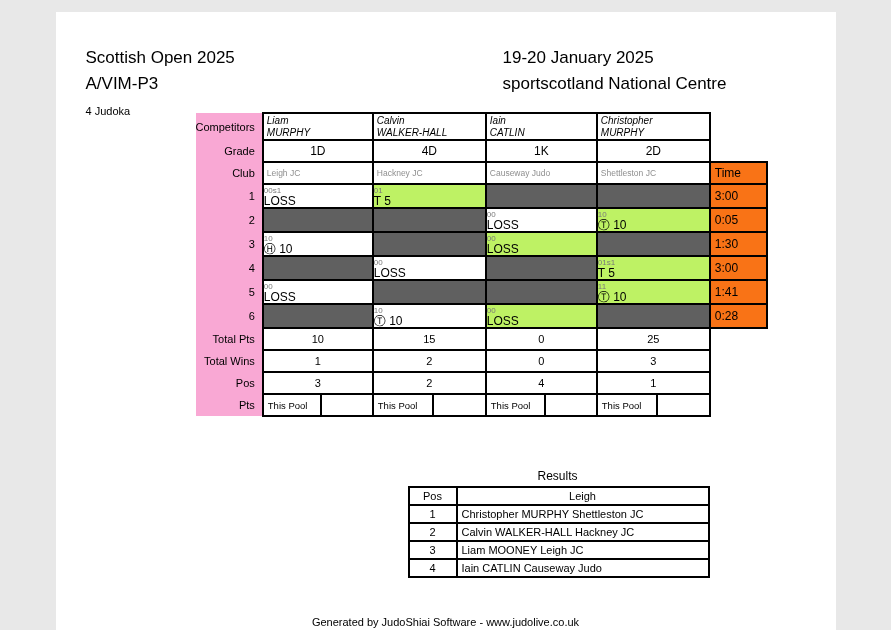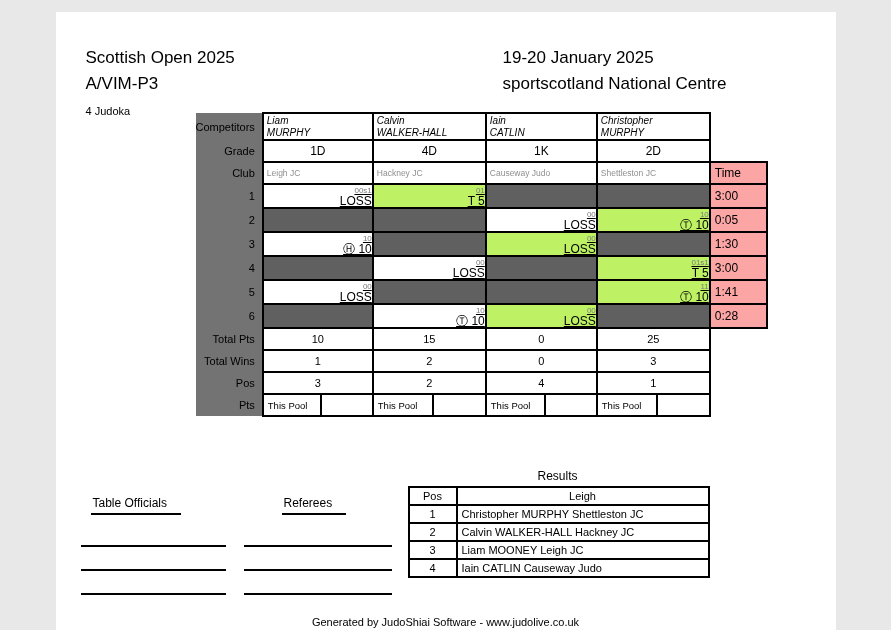--- a/index.html
+++ b/index.html
@@ -18,28 +18,28 @@
   .hdr-center .t1, .hdr-center .t2 { font-size:17px; line-height:24px; }
   .hdr-center .t2 { margin-top:2px; }
   
   .logo { position:absolute; left:792px; top:34px; width:90px; text-align:center; }
   .logo .l1 { font-size:13px; font-weight:bold; letter-spacing:1.5px; color:#1e1656; }
   .logo .l2 { font-size:21px; font-weight:bold; letter-spacing:2px; color:#1e1656; line-height:20px; }
   .logo svg { margin-top:4px; }
   
   .pooltable { position:absolute; left:140px; top:100px; border-collapse:collapse; table-layout:fixed; }
   .pooltable td { border:2px solid #000; height:22px; padding:0; font-size:11px; overflow:hidden; }
-  .pooltable td.lab { border:none; text-align:right; padding-right:7px; font-size:11px; background:#737373; }
+  .pooltable td.lab { border:none; text-align:right; padding-right:7px; font-size:11px; background:#f9a8d4; }
   .pooltable td.nob { border:none; background:#fff; }
   .namecell { vertical-align:top; text-align:left; padding:1px 0 0 3px !important;font-style:italic; }
   .namecell span { display:block; font-size:10px; line-height:12px; }
   .gradecell { text-align:center; font-size:12px !important;border-radius:10px; }
   .clubcell  { text-align:left; font-size:8.5px !important; color:#8f8f8f; padding-left:3px !important; }
-  .timecell  { text-align:left; padding-left:4px !important; font-size:12px !important; background:#fca5a5; }
-  .mc { vertical-align:top; text-align:right;text-decoration:underline; }
+  .timecell  { text-align:left; padding-left:4px !important; font-size:12px !important; background:#f97316; }
+  .mc { vertical-align:top; text-align:left; }
   .mc.dark { background:#606060; }
   .mc.blue { background:#bef264; }
   .mc.white{ background:#ffffff; }
   .mc .code { display:block; font-size:8px; line-height:9px; color:#7a7a7a; margin-top:1px; }
   .mc .res  { display:block; font-size:12px; line-height:12px; }
   .totcell { text-align:center; font-size:11px !important; }
   .ptscell { padding:0 !important; }
   .ptsrow { display:flex; height:100%; align-items:stretch; }
   .ptsrow .tp  { flex:0 0 54%; border-right:2px solid #000; display:flex; align-items:center; padding-left:4px; font-size:9.5px; }
   .ptsrow .tpb { flex:1; }
@@ -299,30 +299,16 @@
         <td>Liam MOONEY Leigh JC</td>
       </tr>
       <tr>
         <td class="rpos">4</td>
         <td>Iain CATLIN Causeway Judo</td>
       </tr>
     </tbody>
       </table>
   </div>
 
-  <div class="officials">
-    <div class="offcol">
-      <span class="offlabel">Table Officials</span>
-      <div class="sigline first"></div>
-      <div class="sigline"></div>
-      <div class="sigline"></div>
-    </div>
-    <div class="offcol second">
-      <span class="offlabel">Referees</span>
-      <div class="sigline first"></div>
-      <div class="sigline"></div>
-      <div class="sigline"></div>
-    </div>
-  </div>
 
   <div class="footer">Generated by JudoShiai Software - www.judolive.co.uk</div>
 
 </div>
 
 </body></html>

